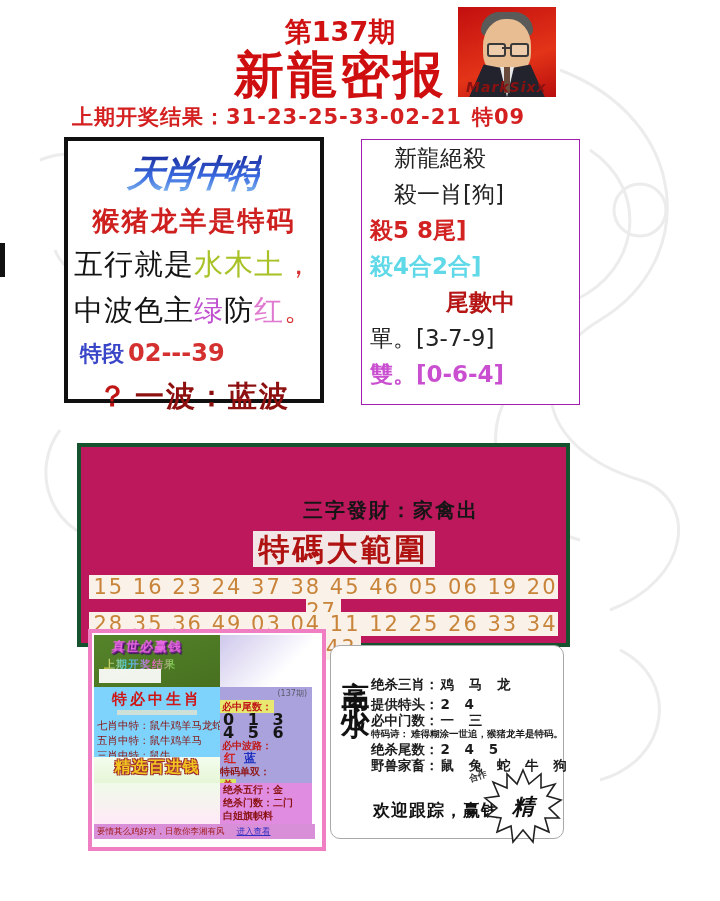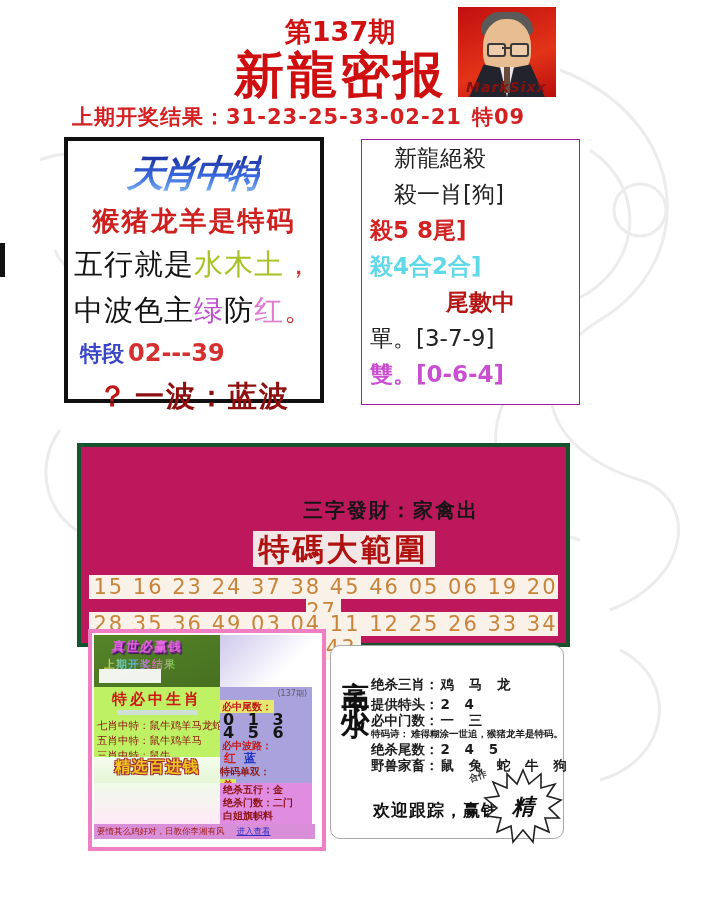--- a/index.html
+++ b/index.html
@@ -60,21 +60,21 @@
 
   
   .adbox{left:88px;top:629px;width:230px;height:214px;border:4px solid #f07ec2;background:#fff;}
   .ad-green{position:absolute;left:2px;top:2px;width:126px;height:52px;background:linear-gradient(160deg,#55842a,#47701f);overflow:hidden;}
   .ad-b1{position:absolute;left:18px;top:3px;font-size:13px;font-weight:bold;color:#e86ae0;
          text-shadow:1px 1px 0 #7a1a9a,2px 2px 1px #3a0a5a;filter:blur(.4px);letter-spacing:1px;transform:skewX(-8deg);}
   .ad-b2{position:absolute;left:10px;top:22px;font-size:11px;font-weight:bold;filter:blur(.4px);letter-spacing:1px;
          background:linear-gradient(90deg,#e8d040,#40c8e8,#e060c0,#70d840);-webkit-background-clip:text;background-clip:text;color:transparent;}
   .ad-wstrip{position:absolute;left:5px;bottom:4px;width:62px;height:14px;background:rgba(255,255,255,.92);}
   .ad-rtop{position:absolute;left:128px;top:2px;width:92px;height:52px;background:linear-gradient(135deg,#cfc8ec,#ffffff 70%);}
-  .ad-panel{position:absolute;left:2px;top:54px;width:126px;height:82px;background:#bef264;}
+  .ad-panel{position:absolute;left:2px;top:54px;width:126px;height:82px;background:#7dd3fc;}
   .ad-ptitle{font-size:15px;font-weight:bold;color:#d01515;text-align:center;letter-spacing:3px;padding-top:3px;}
   .ad-underl{width:80px;height:5px;background:#cfe0d8;margin:1px auto 3px auto;}
   .ad-row{font-size:10.5px;color:#8b1212;line-height:15px;padding-left:3px;white-space:nowrap;}
   .ad-gold{position:absolute;left:2px;top:124px;width:126px;height:26px;background:linear-gradient(#f4fdee,#e6f6d6);text-align:center;}
   .ad-gold span{font-size:16px;font-weight:bold;color:#f2c420;letter-spacing:1px;
                 text-shadow:1px 1px 0 #a03030,-1px -1px 0 #a03030,1px -1px 0 #a03030,-1px 1px 0 #a03030;}
   .ad-lfill{position:absolute;left:2px;top:150px;width:126px;height:41px;background:linear-gradient(180deg,#effbe9,#ffe9f7);}
   .ad-rcol{position:absolute;left:128px;top:54px;width:92px;height:96px;background:#a9a2dc;font-size:10px;line-height:13px;overflow:hidden;}
   .ad-period{font-size:8px;color:#5a5a6a;text-align:right;padding-right:5px;}
   .ad-lab{color:#c01818;font-weight:bold;display:inline-block;padding:0 2px;}

